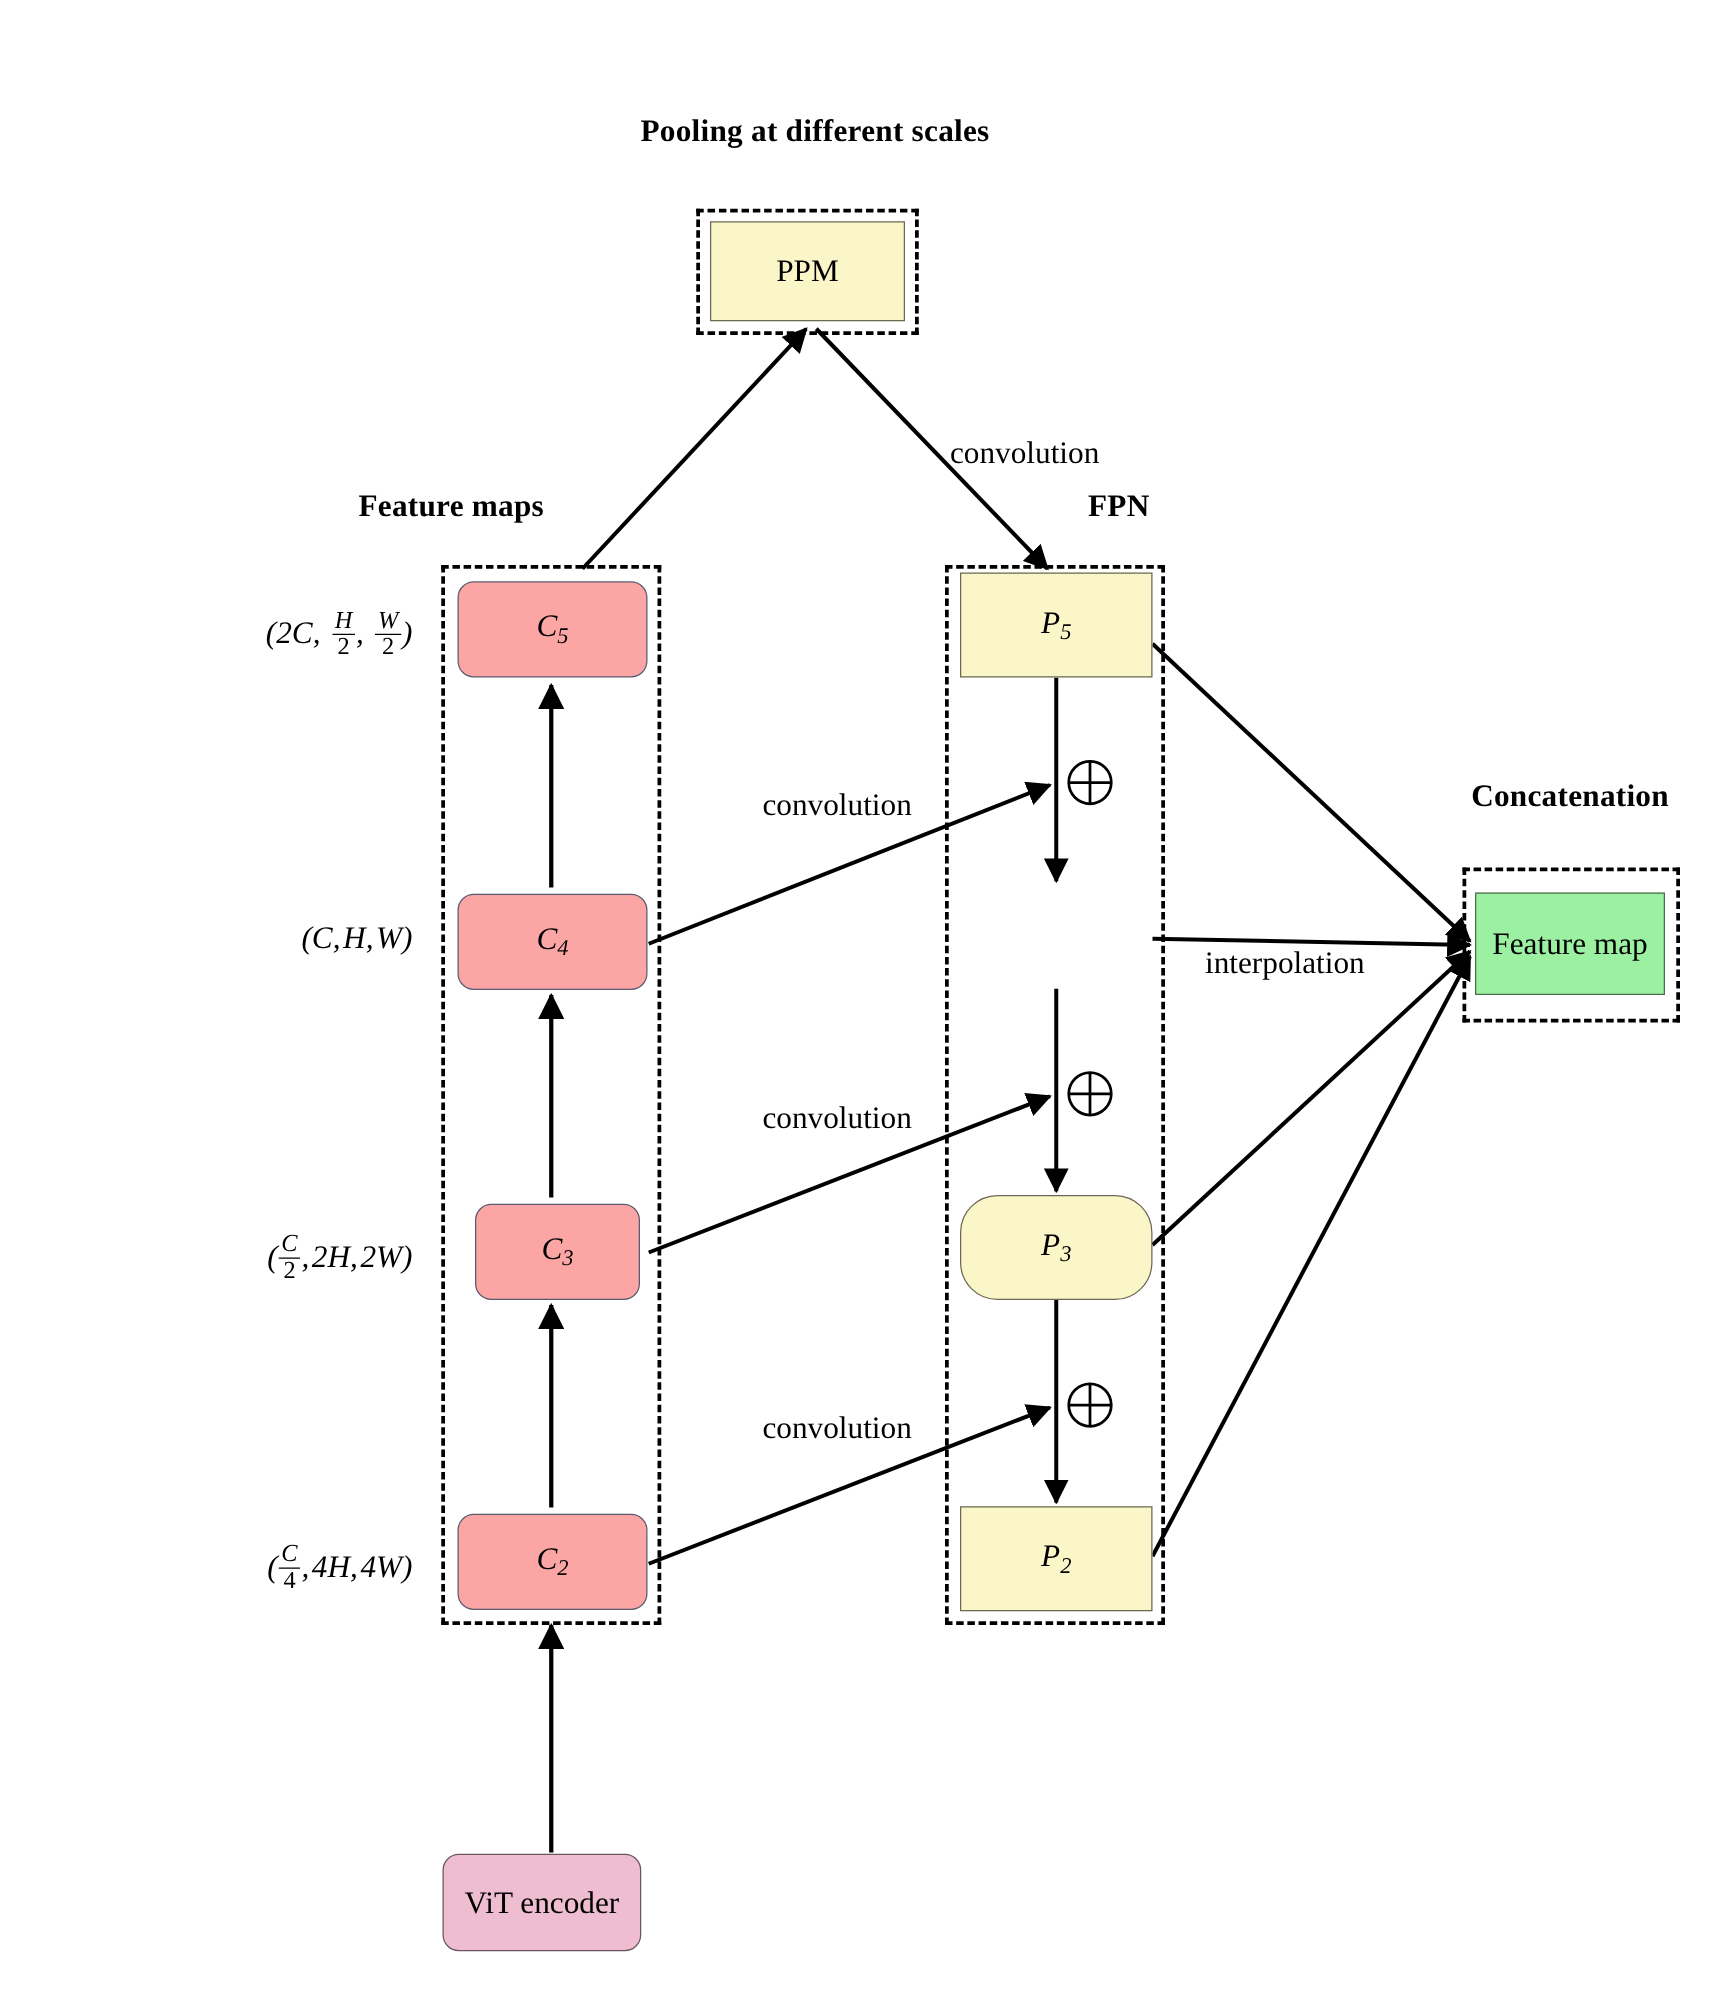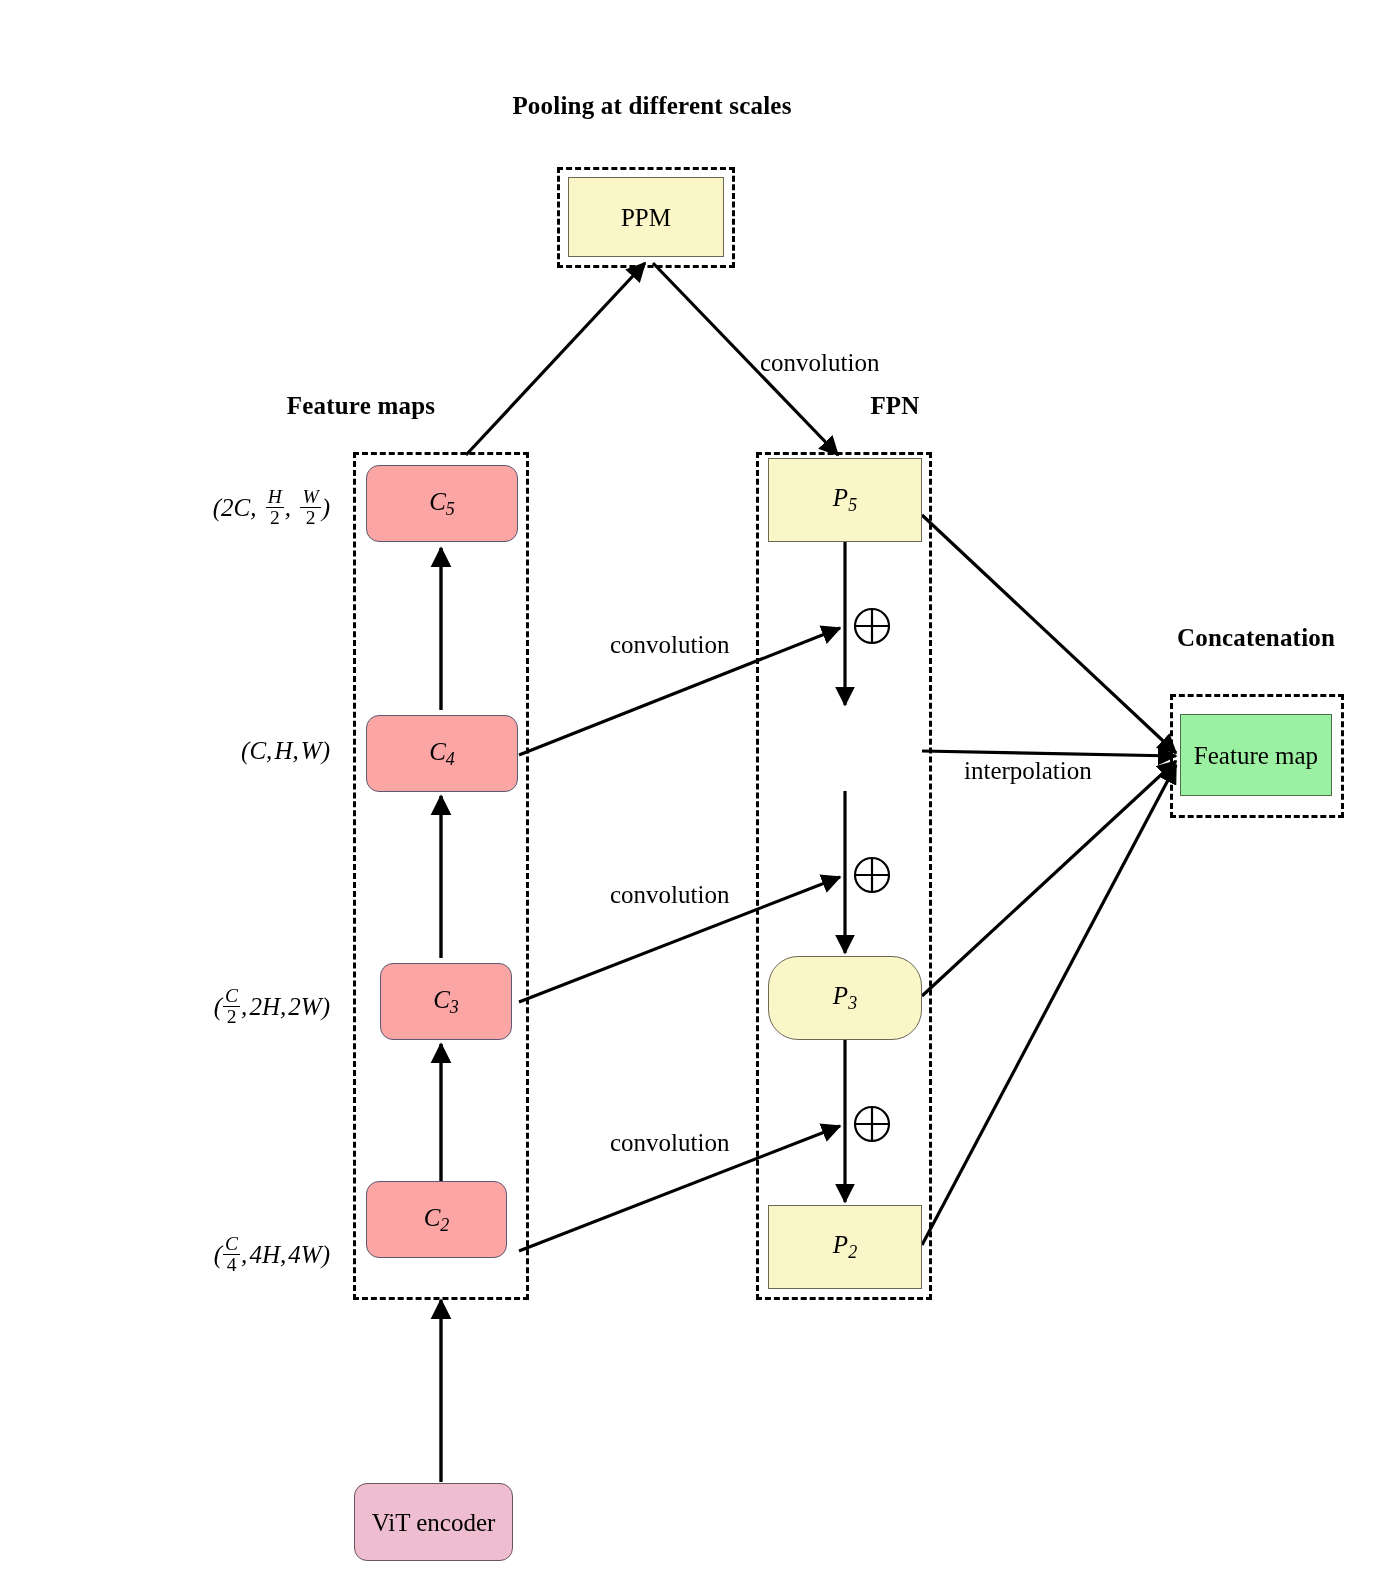--- a/index.html
+++ b/index.html
@@ -165,21 +165,21 @@
 
   <div class="abs node node-c" style="left:366px;top:465px;width:152px;height:77px;">
     <span class="lbl mathi">C<span class="sub">5</span></span>
   </div>
   <div class="abs node node-c" style="left:366px;top:715px;width:152px;height:77px;">
     <span class="lbl mathi">C<span class="sub">4</span></span>
   </div>
   <div class="abs node node-c" style="left:366px;top:963px;width:132px;height:77px;margin-left:14px;">
     <span class="lbl mathi">C<span class="sub">3</span></span>
   </div>
-  <div class="abs node node-c" style="left:366px;top:1181px;width:141px;height:77px;">
+  <div class="abs node node-c" style="left:366px;top:1211px;width:152px;height:77px;">
     <span class="lbl mathi">C<span class="sub">2</span></span>
   </div>
 
   <div class="abs dashgroup" style="left:756px;top:452px;width:176px;height:848px;"></div>
 
   <div class="abs node node-p" style="left:768px;top:458px;width:154px;height:84px;">
     <span class="lbl mathi">P<span class="sub">5</span></span>
   </div>
   <div class="abs node node-p" style="left:768px;top:956px;width:154px;height:84px;border-radius:30px;">
     <span class="lbl mathi">P<span class="sub">3</span></span>

